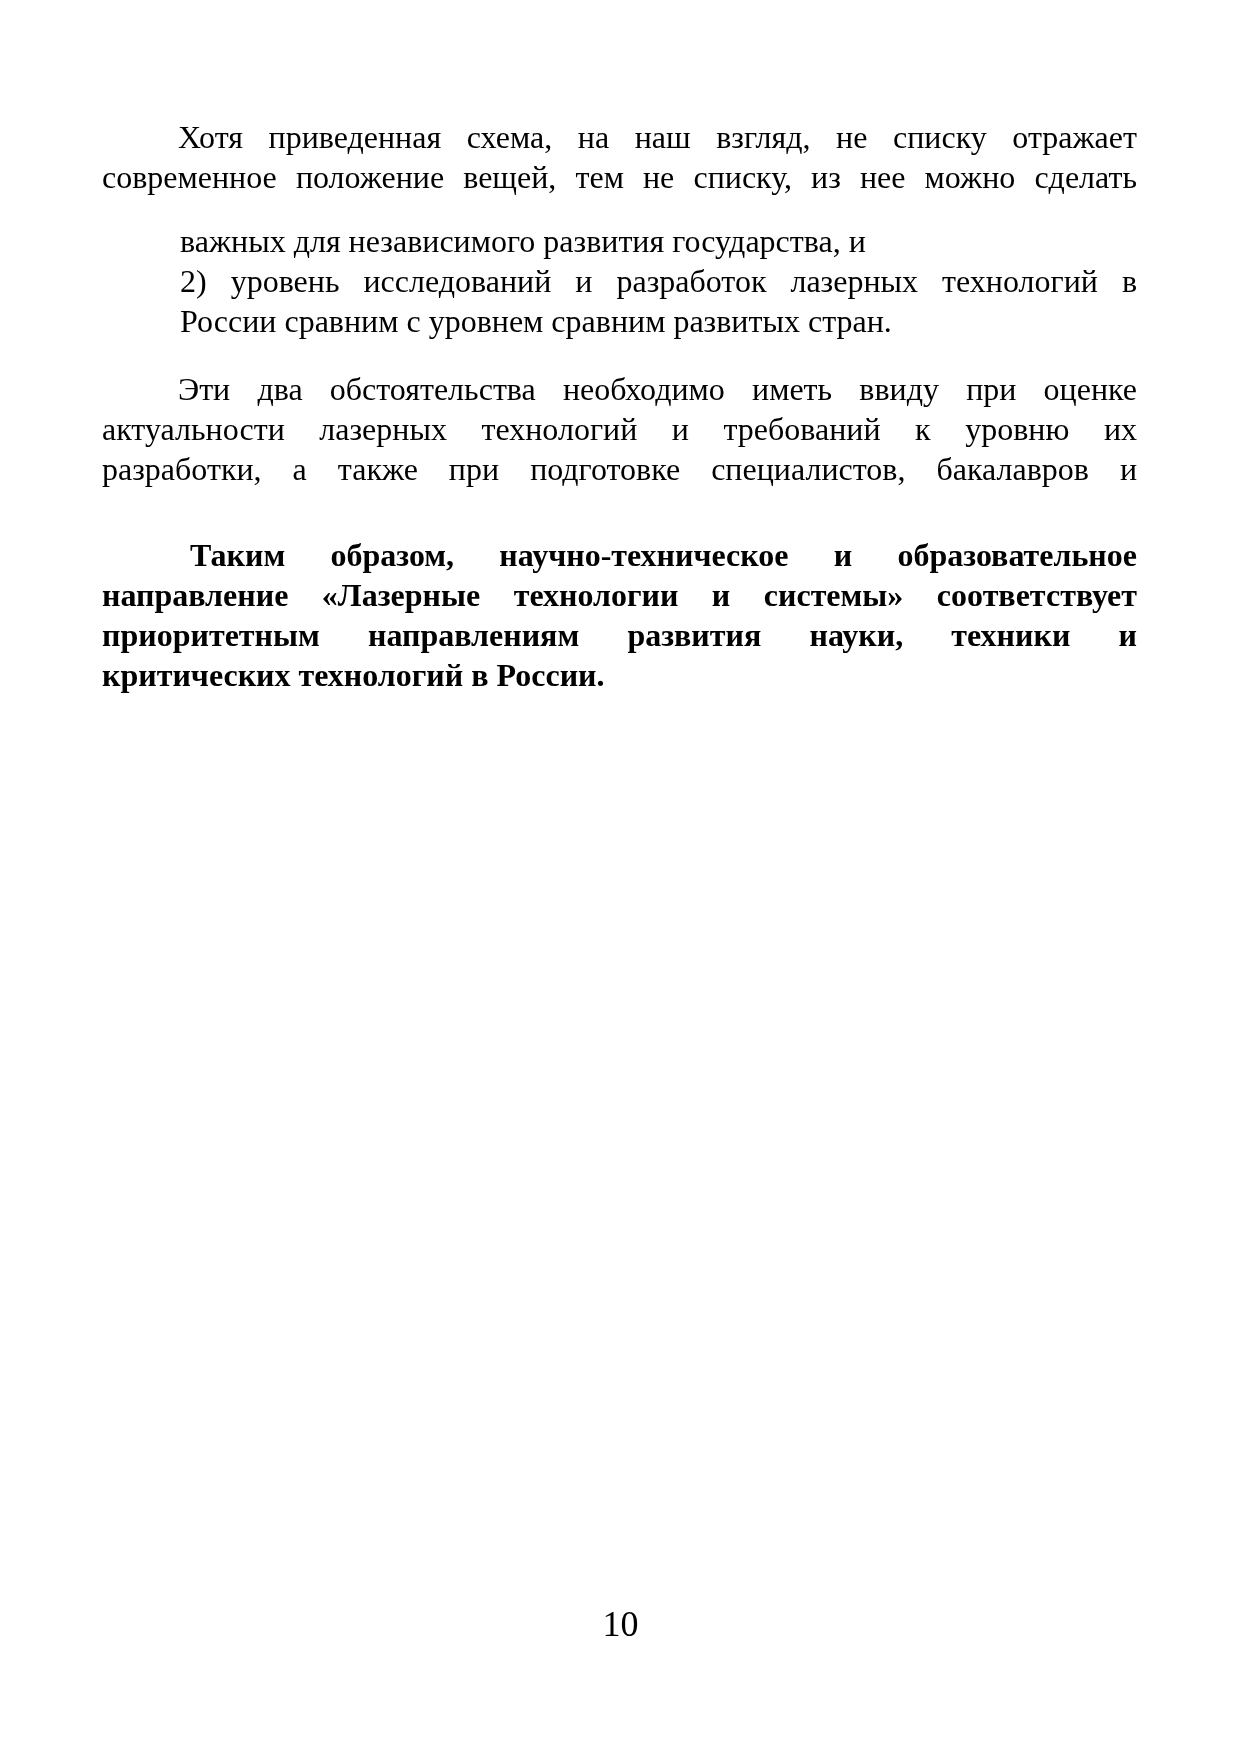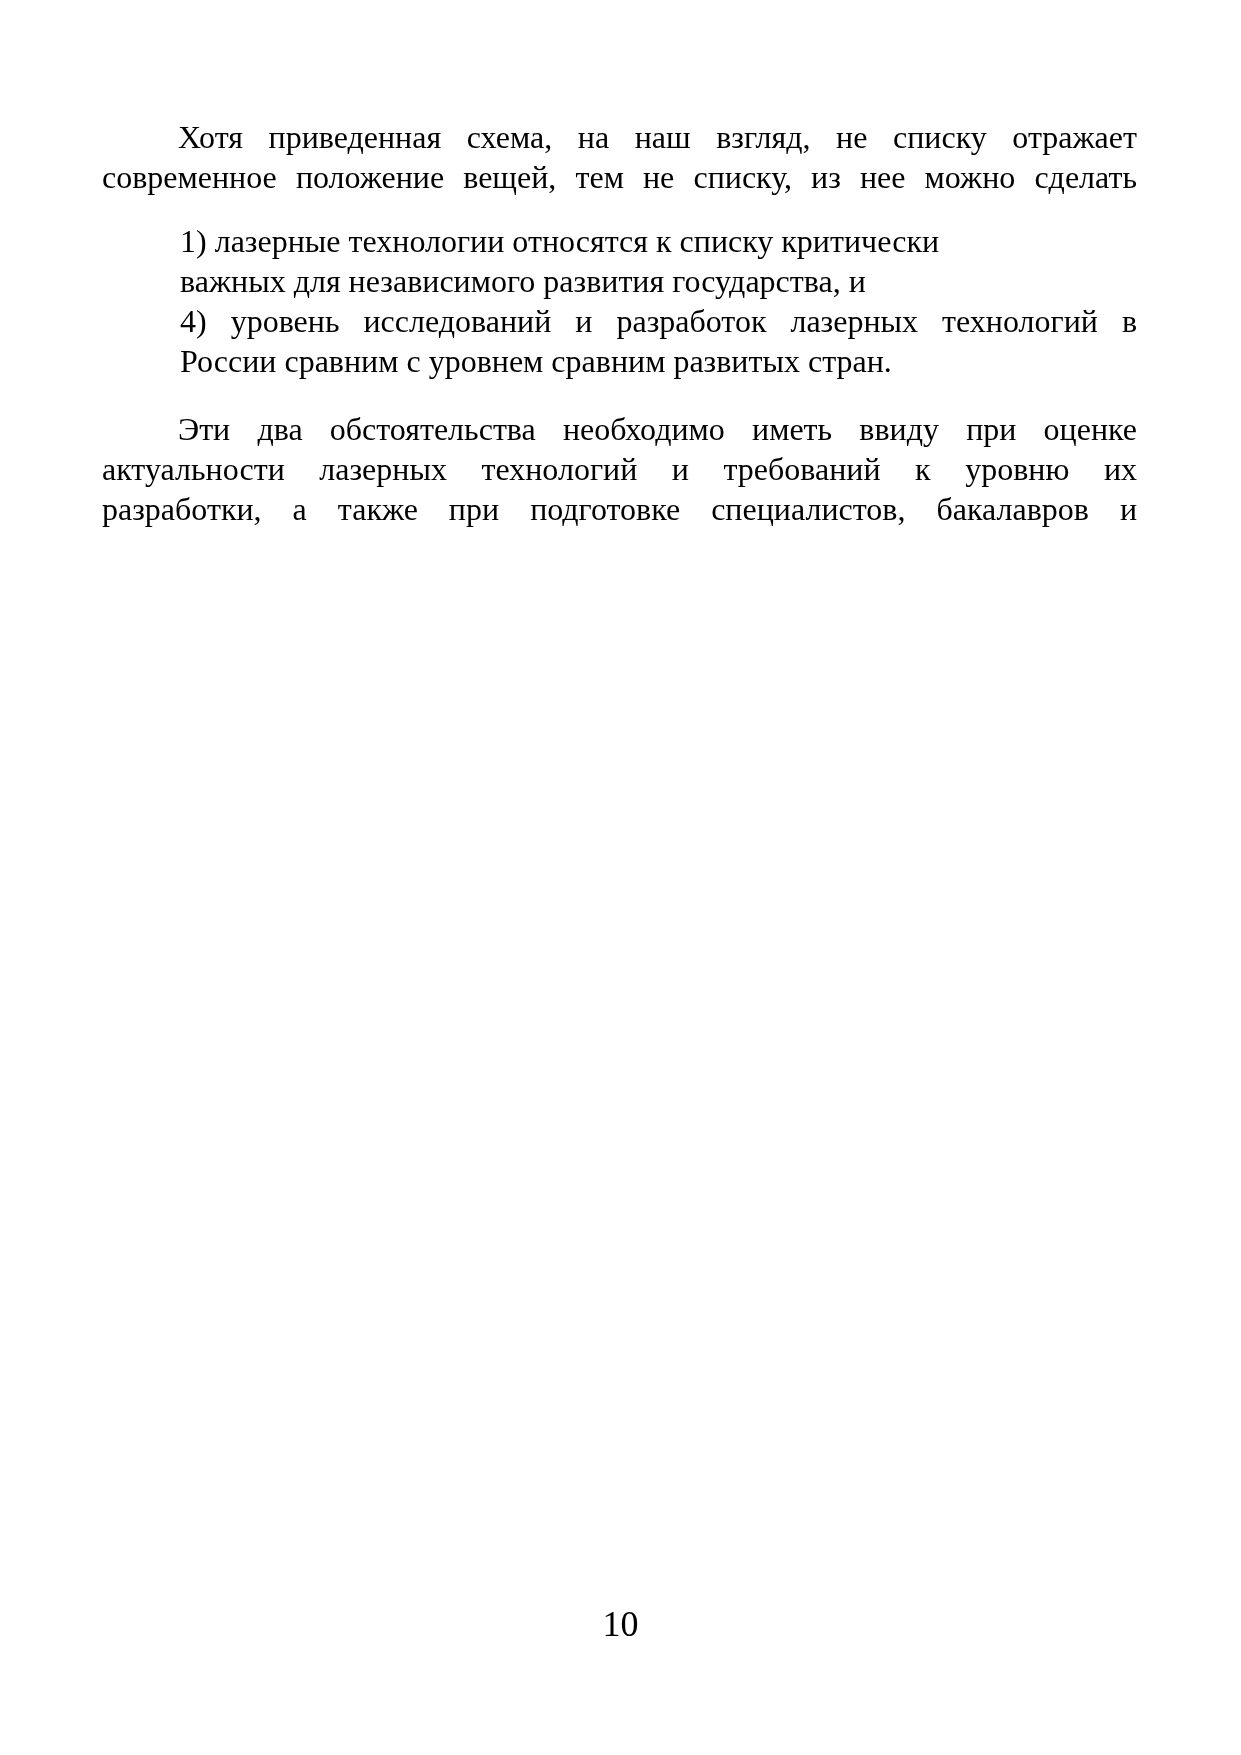--- a/index.html
+++ b/index.html
@@ -62,29 +62,34 @@
 
 <div class="page">
   <div class="content">
 
     <section class="para p-normal">
       <div class="line first j">Хотя приведенная схема, на наш взгляд, не списку отражает</div>
       <div class="line j">современное положение вещей, тем не списку, из нее можно сделать</div>
     </section>
 
     <section class="para p-list">
-      <div class="line">1) лазерные технологии относятся к списку критически</div>
       <div class="line">важных для независимого развития государства, и</div>
-      <div class="line j">4) уровень исследований и разработок лазерных технологий в</div>
+      <div class="line j">2) уровень исследований и разработок лазерных технологий в</div>
       <div class="line">России сравним с уровнем сравним развитых стран.</div>
     </section>
 
     <section class="para p-normal p-circumstances">
       <div class="line first j">Эти два обстоятельства необходимо иметь ввиду при оценке</div>
       <div class="line j">актуальности лазерных технологий и требований к уровню их</div>
       <div class="line j">разработки, а также при подготовке специалистов, бакалавров и</div>
     </section>
 
+    <section class="para p-bold p-conclusion">
+      <div class="line first j">Таким образом, научно-техническое и образовательное</div>
+      <div class="line j">направление «Лазерные технологии и системы» соответствует</div>
+      <div class="line j">приоритетным направлениям развития науки, техники и</div>
+      <div class="line">критических технологий в России.</div>
+    </section>
 
   </div>
 
   <div class="page-number">10</div>
 </div>
 
 </body></html>

